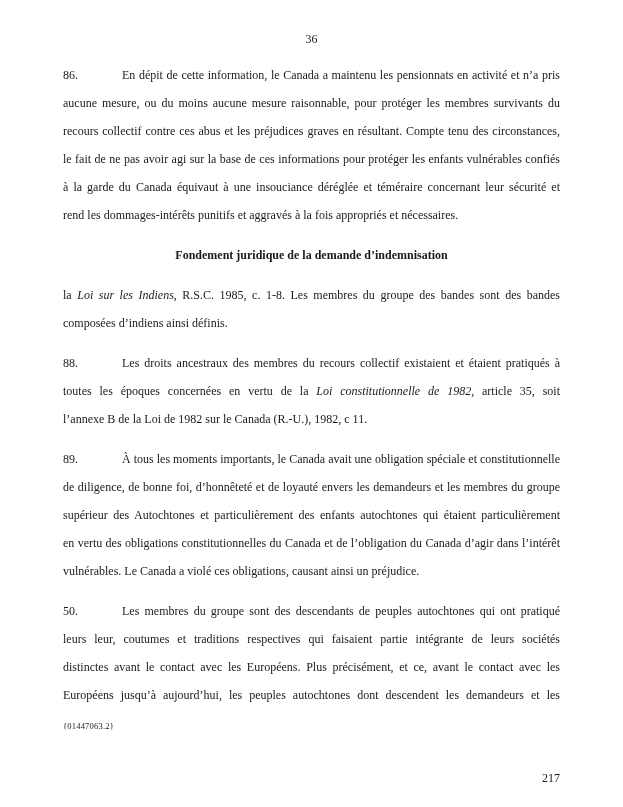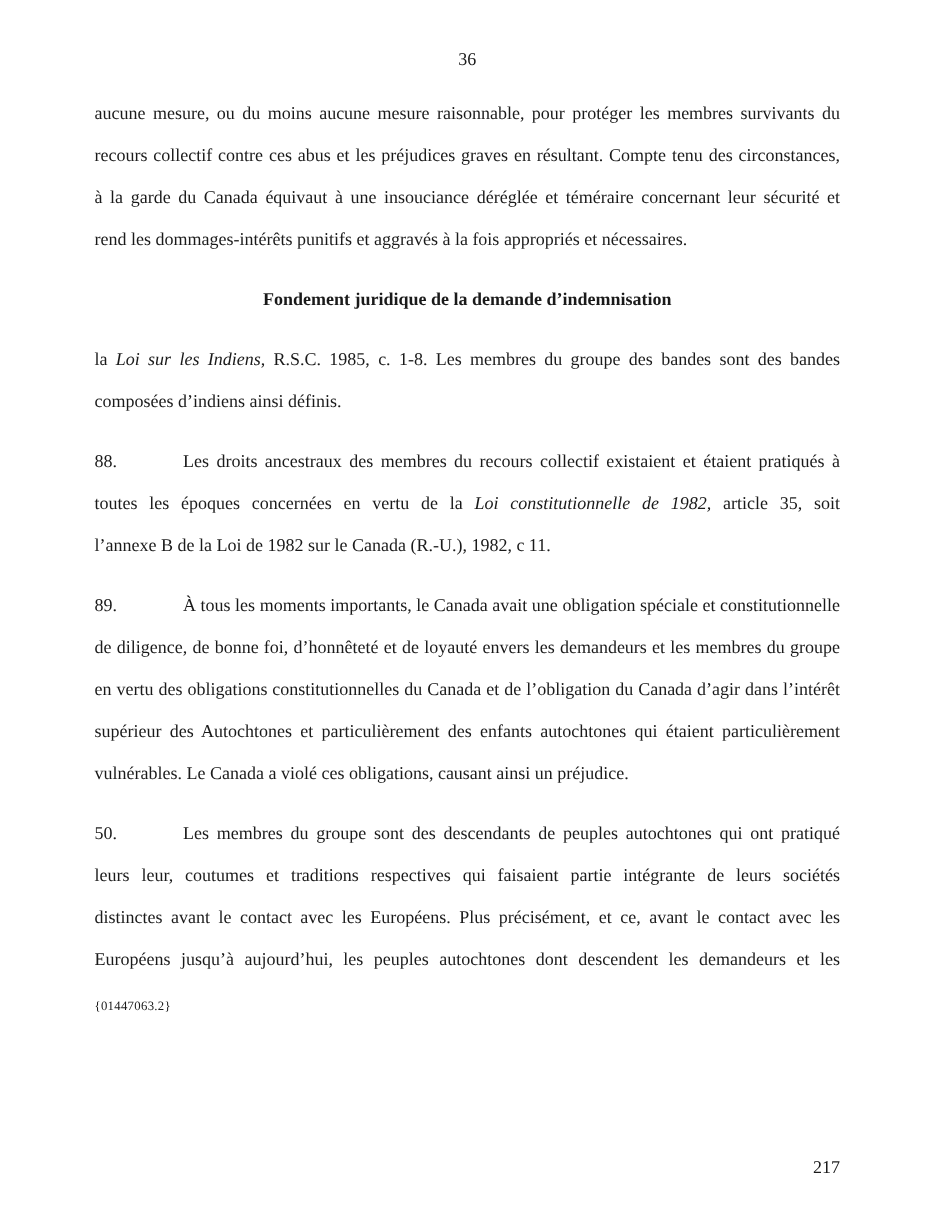--- a/index.html
+++ b/index.html
@@ -69,44 +69,46 @@
 </head>
 <body>
 
 <div class="page">
 
   <div class="page-header">36</div>
 
   <div class="content">
 
     <div class="para">
+      <div class="line fill"><span class="pnum">86.</span><span>En dépit de cette information, le Canada a maintenu les pensionnats en activité et n’a pris</span></div>
       <div class="line fill"><span>aucune mesure, ou du moins aucune mesure raisonnable, pour protéger les membres survivants du</span></div>
       <div class="line fill"><span>recours collectif contre ces abus et les préjudices graves en résultant.  Compte tenu des circonstances,</span></div>
+      <div class="line fill"><span>le fait de ne pas avoir agi sur la base de ces informations pour protéger les enfants vulnérables confiés</span></div>
       <div class="line fill"><span>à la garde du Canada équivaut à une insouciance déréglée et téméraire concernant leur sécurité et</span></div>
       <div class="line"><span>rend les dommages-intérêts punitifs et aggravés à la fois appropriés et nécessaires.</span></div>
     </div>
 
     <h2 class="heading">Fondement juridique de la demande d’indemnisation</h2>
 
     <div class="para">
       <div class="line fill"><span>la </span><span class="italic">Loi sur les Indiens</span><span>, R.S.C. 1985, c. 1-8.  Les membres du groupe des bandes sont des bandes</span></div>
       <div class="line"><span>composées d’indiens ainsi définis.</span></div>
     </div>
 
     <div class="para">
       <div class="line fill"><span class="pnum">88.</span><span>Les droits ancestraux des membres du recours collectif existaient et étaient pratiqués à</span></div>
       <div class="line fill"><span>toutes les époques concernées en vertu de la </span><span class="italic">Loi constitutionnelle de 1982,</span><span> article 35, soit</span></div>
       <div class="line"><span>l’annexe B de la Loi de 1982 sur le Canada (R.-U.), 1982, c 11.</span></div>
     </div>
 
     <div class="para">
       <div class="line fill"><span class="pnum">89.</span><span>À tous les moments importants, le Canada avait une obligation spéciale et constitutionnelle</span></div>
       <div class="line fill"><span>de diligence, de bonne foi, d’honnêteté et de loyauté envers les demandeurs et les membres du groupe</span></div>
+      <div class="line fill"><span>supérieur des Autochtones et particulièrement des enfants autochtones qui étaient particulièrement</span></div>
       <div class="line fill"><span>en vertu des obligations constitutionnelles du Canada et de l’obligation du Canada d’agir dans l’intérêt</span></div>
-      <div class="line fill"><span>supérieur des Autochtones et particulièrement des enfants autochtones qui étaient particulièrement</span></div>
       <div class="line"><span>vulnérables.  Le Canada a violé ces obligations, causant ainsi un préjudice.</span></div>
     </div>
 
     <div class="para">
       <div class="line fill"><span class="pnum">50.</span><span>Les membres du groupe sont des descendants de peuples autochtones qui ont pratiqué</span></div>
       <div class="line fill"><span>leurs leur, coutumes et traditions respectives qui faisaient partie intégrante de leurs sociétés</span></div>
       <div class="line fill"><span>distinctes avant le contact avec les Européens.  Plus précisément, et ce, avant le contact avec les</span></div>
       <div class="line fill"><span>Européens jusqu’à aujourd’hui, les peuples autochtones dont descendent les demandeurs et les</span></div>
     </div>
 

